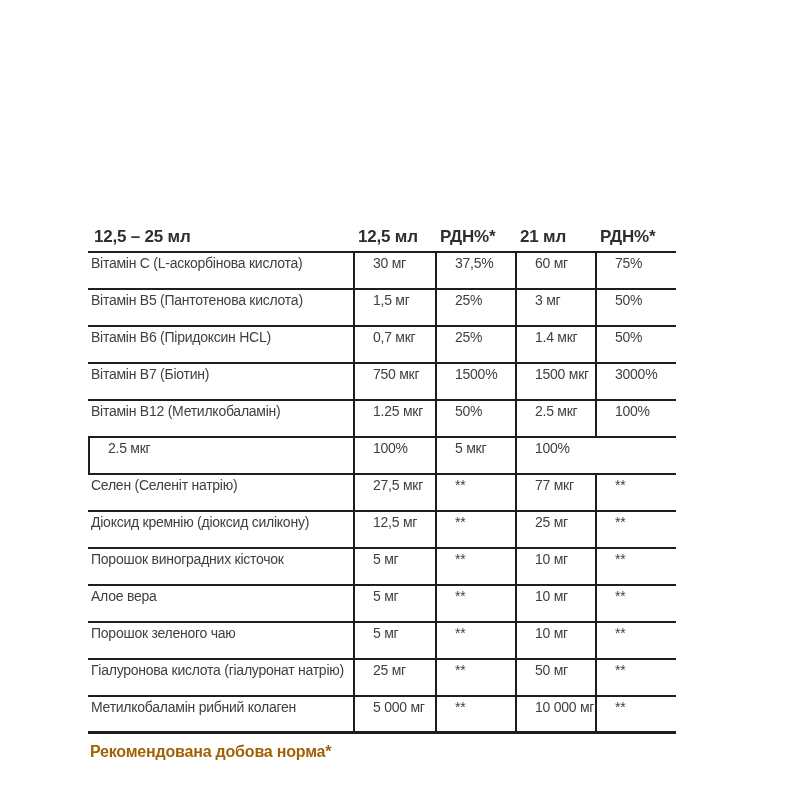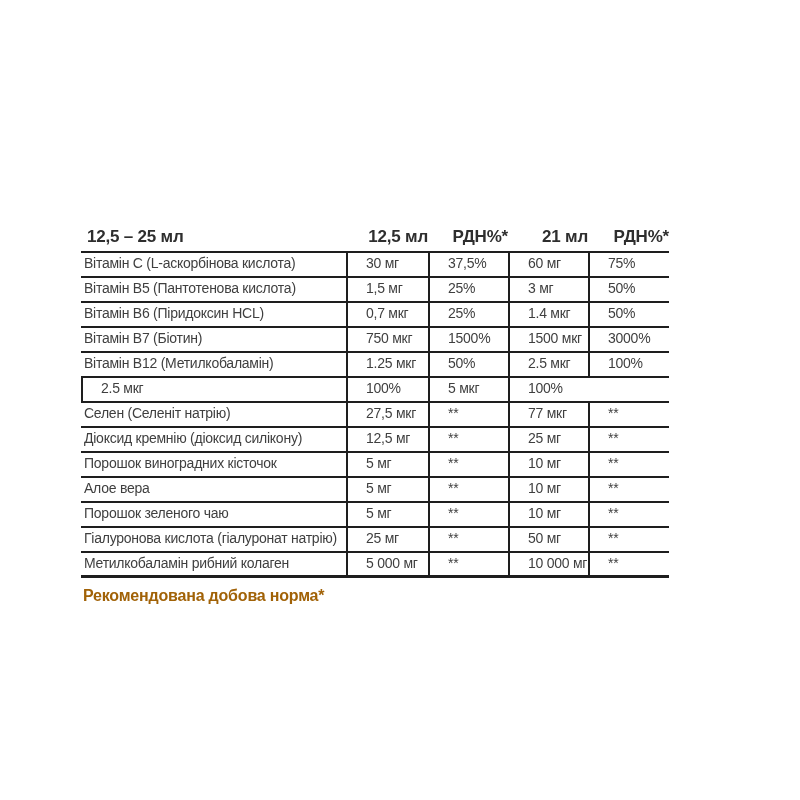--- a/index.html
+++ b/index.html
@@ -9,46 +9,46 @@
   body {
     width: 800px;
     height: 800px;
     background: #ffffff;
     font-family: "Liberation Sans", sans-serif;
     position: relative;
     overflow: hidden;
   }
   .sheet {
     position: absolute;
-    left: 81px;
+    left: 88px;
     top: 222px;
     width: 588px;
   }
   .thead {
     display: grid;
     grid-template-columns: 265px 82px 80px 80px 81px;
     align-items: end;
     height: 31px;
     box-sizing: border-box;
     border-bottom: 2px solid #1e1e1e;
     padding-bottom: 4px;
   }
   .thead .hcell {
     font-weight: bold;
     font-size: 17px;
     color: #2e2e2e;
     letter-spacing: -0.2px;
     white-space: nowrap;
   }
   .thead .hcell.first { padding-left: 6px; }
-  .thead .hcell.val { padding-left: 5px; text-align: right; }
+  .thead .hcell.val { padding-left: 5px; }
   .trow {
     display: grid;
     grid-template-columns: 265px 82px 80px 80px 81px;
-    height: 25px;
+    height: 37px;
     box-sizing: border-box;
     border-bottom: 2px solid #1e1e1e;
   }
   .trow:last-child {
     border-bottom-width: 3px;
   }
   .tcell {
     font-size: 14px;
     color: #3f3f3f;
     letter-spacing: -0.25px;

